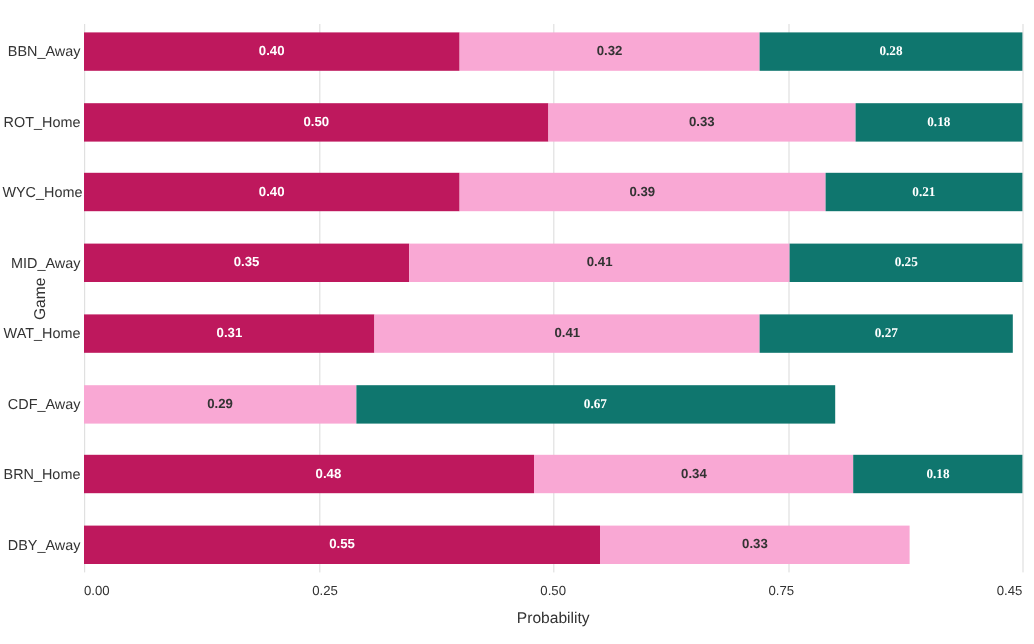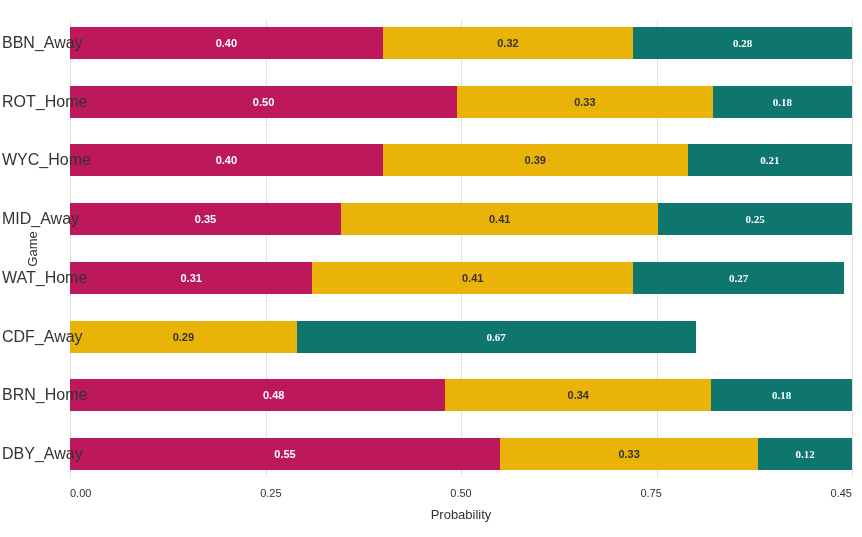--- a/index.html
+++ b/index.html
@@ -60,41 +60,41 @@
       align-items: center;
       height: 38px;
       margin: 4px 0;
       position: relative;
     }
     .bar-label {
       position: absolute;
       left: -68px;
       width: 65px;
       text-align: right;
-      font-size: 16px;
+      font-size: 12px;
       color: #333;
       white-space: nowrap;
     }
     .bars-wrapper {
       display: flex;
       width: 100%;
       height: 32px;
     }
     .bar-segment {
       display: flex;
       align-items: center;
       justify-content: center;
       font-size: 11px;
       color: white;
       font-weight: bold;
       overflow: hidden;
       white-space: nowrap;
     }
     .bar-win { background: #be185d; }
-    .bar-draw { background: #eab308; color: #333; }
+    .bar-draw { background: #f9a8d4; color: #333; }
     .bar-lose { background: #0f766e; font-family: Liberation Serif, serif; }
 
     .x-axis {
       display: flex;
       justify-content: space-between;
       position: absolute;
       bottom: -22px;
       left: 0;
       right: 0;
       font-size: 11px;
@@ -170,21 +170,20 @@
             <div class="bar-segment bar-win" style="width: 48%; padding-left: 32px;">0.48</div>
             <div class="bar-segment bar-draw" style="width: 34%;">0.34</div>
             <div class="bar-segment bar-lose" style="width: 18%;">0.18</div>
           </div>
         </div>
         <div class="bar-row">
           <span class="bar-label">DBY_Away</span>
           <div class="bars-wrapper">
             <div class="bar-segment bar-win" style="width: 55%;">0.55</div>
             <div class="bar-segment bar-draw" style="width: 33%;">0.33</div>
-            <div class="bar-segment bar-lose" style="width: 12%;">0.12</div>
           </div>
         </div>
       </div>
 
     <div class="x-axis">
       <span>0.00</span>
       <span>0.25</span>
       <span>0.50</span>
       <span>0.75</span>
       <span>0.45</span>

